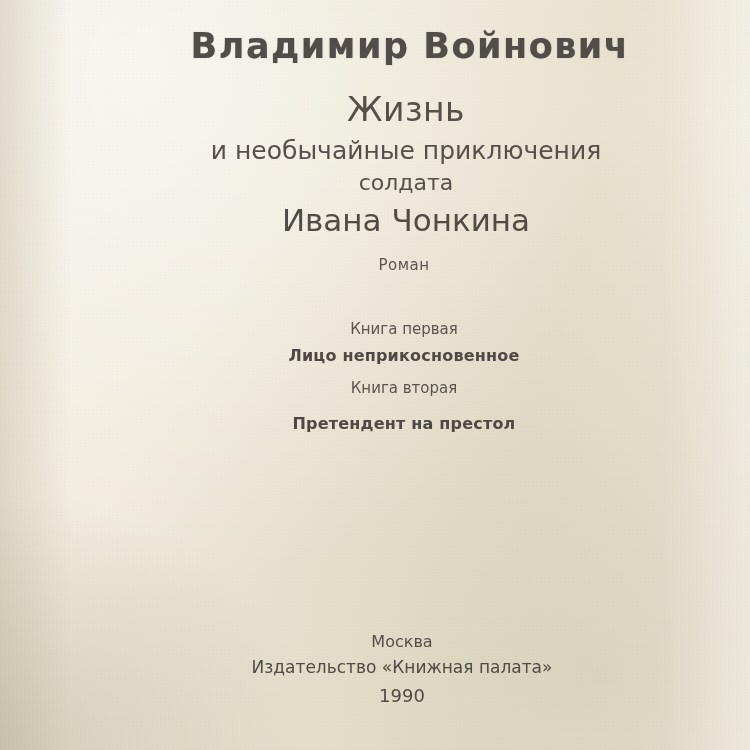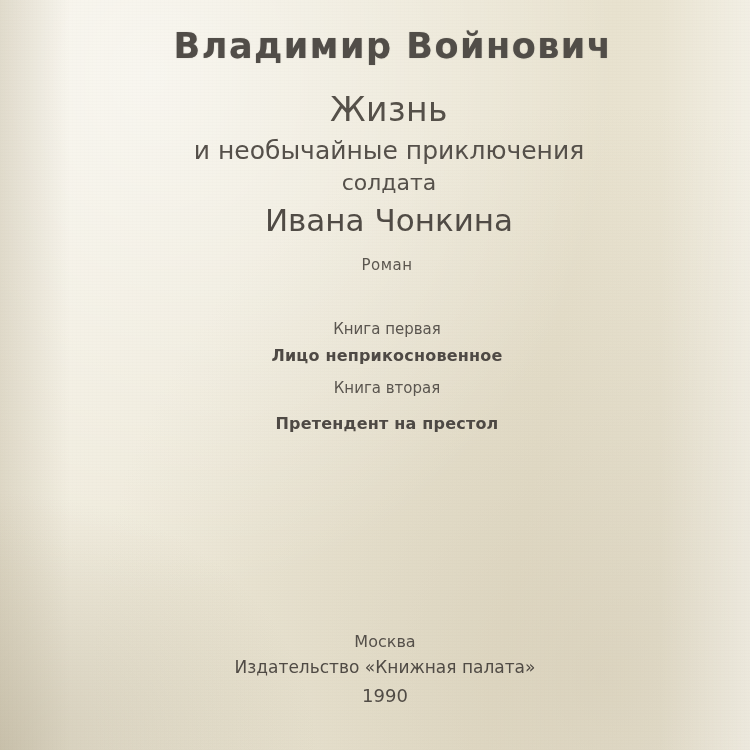--- a/index.html
+++ b/index.html
@@ -61,21 +61,21 @@
       repeating-linear-gradient(90deg, rgba(120,110,90,0.08) 0px, rgba(120,110,90,0.08) 1px, rgba(0,0,0,0) 1px, rgba(0,0,0,0) 4px);
     pointer-events: none;
   }
 
   .content {
     position: relative;
     z-index: 2;
     width: 100%;
     height: 100%;
     box-sizing: border-box;
-    padding: 0;
+    padding: 17px;
   }
 
   .block {
     position: absolute;
     width: 100%;
     text-align: center;
     color: #4a4642;
   }
 
   

